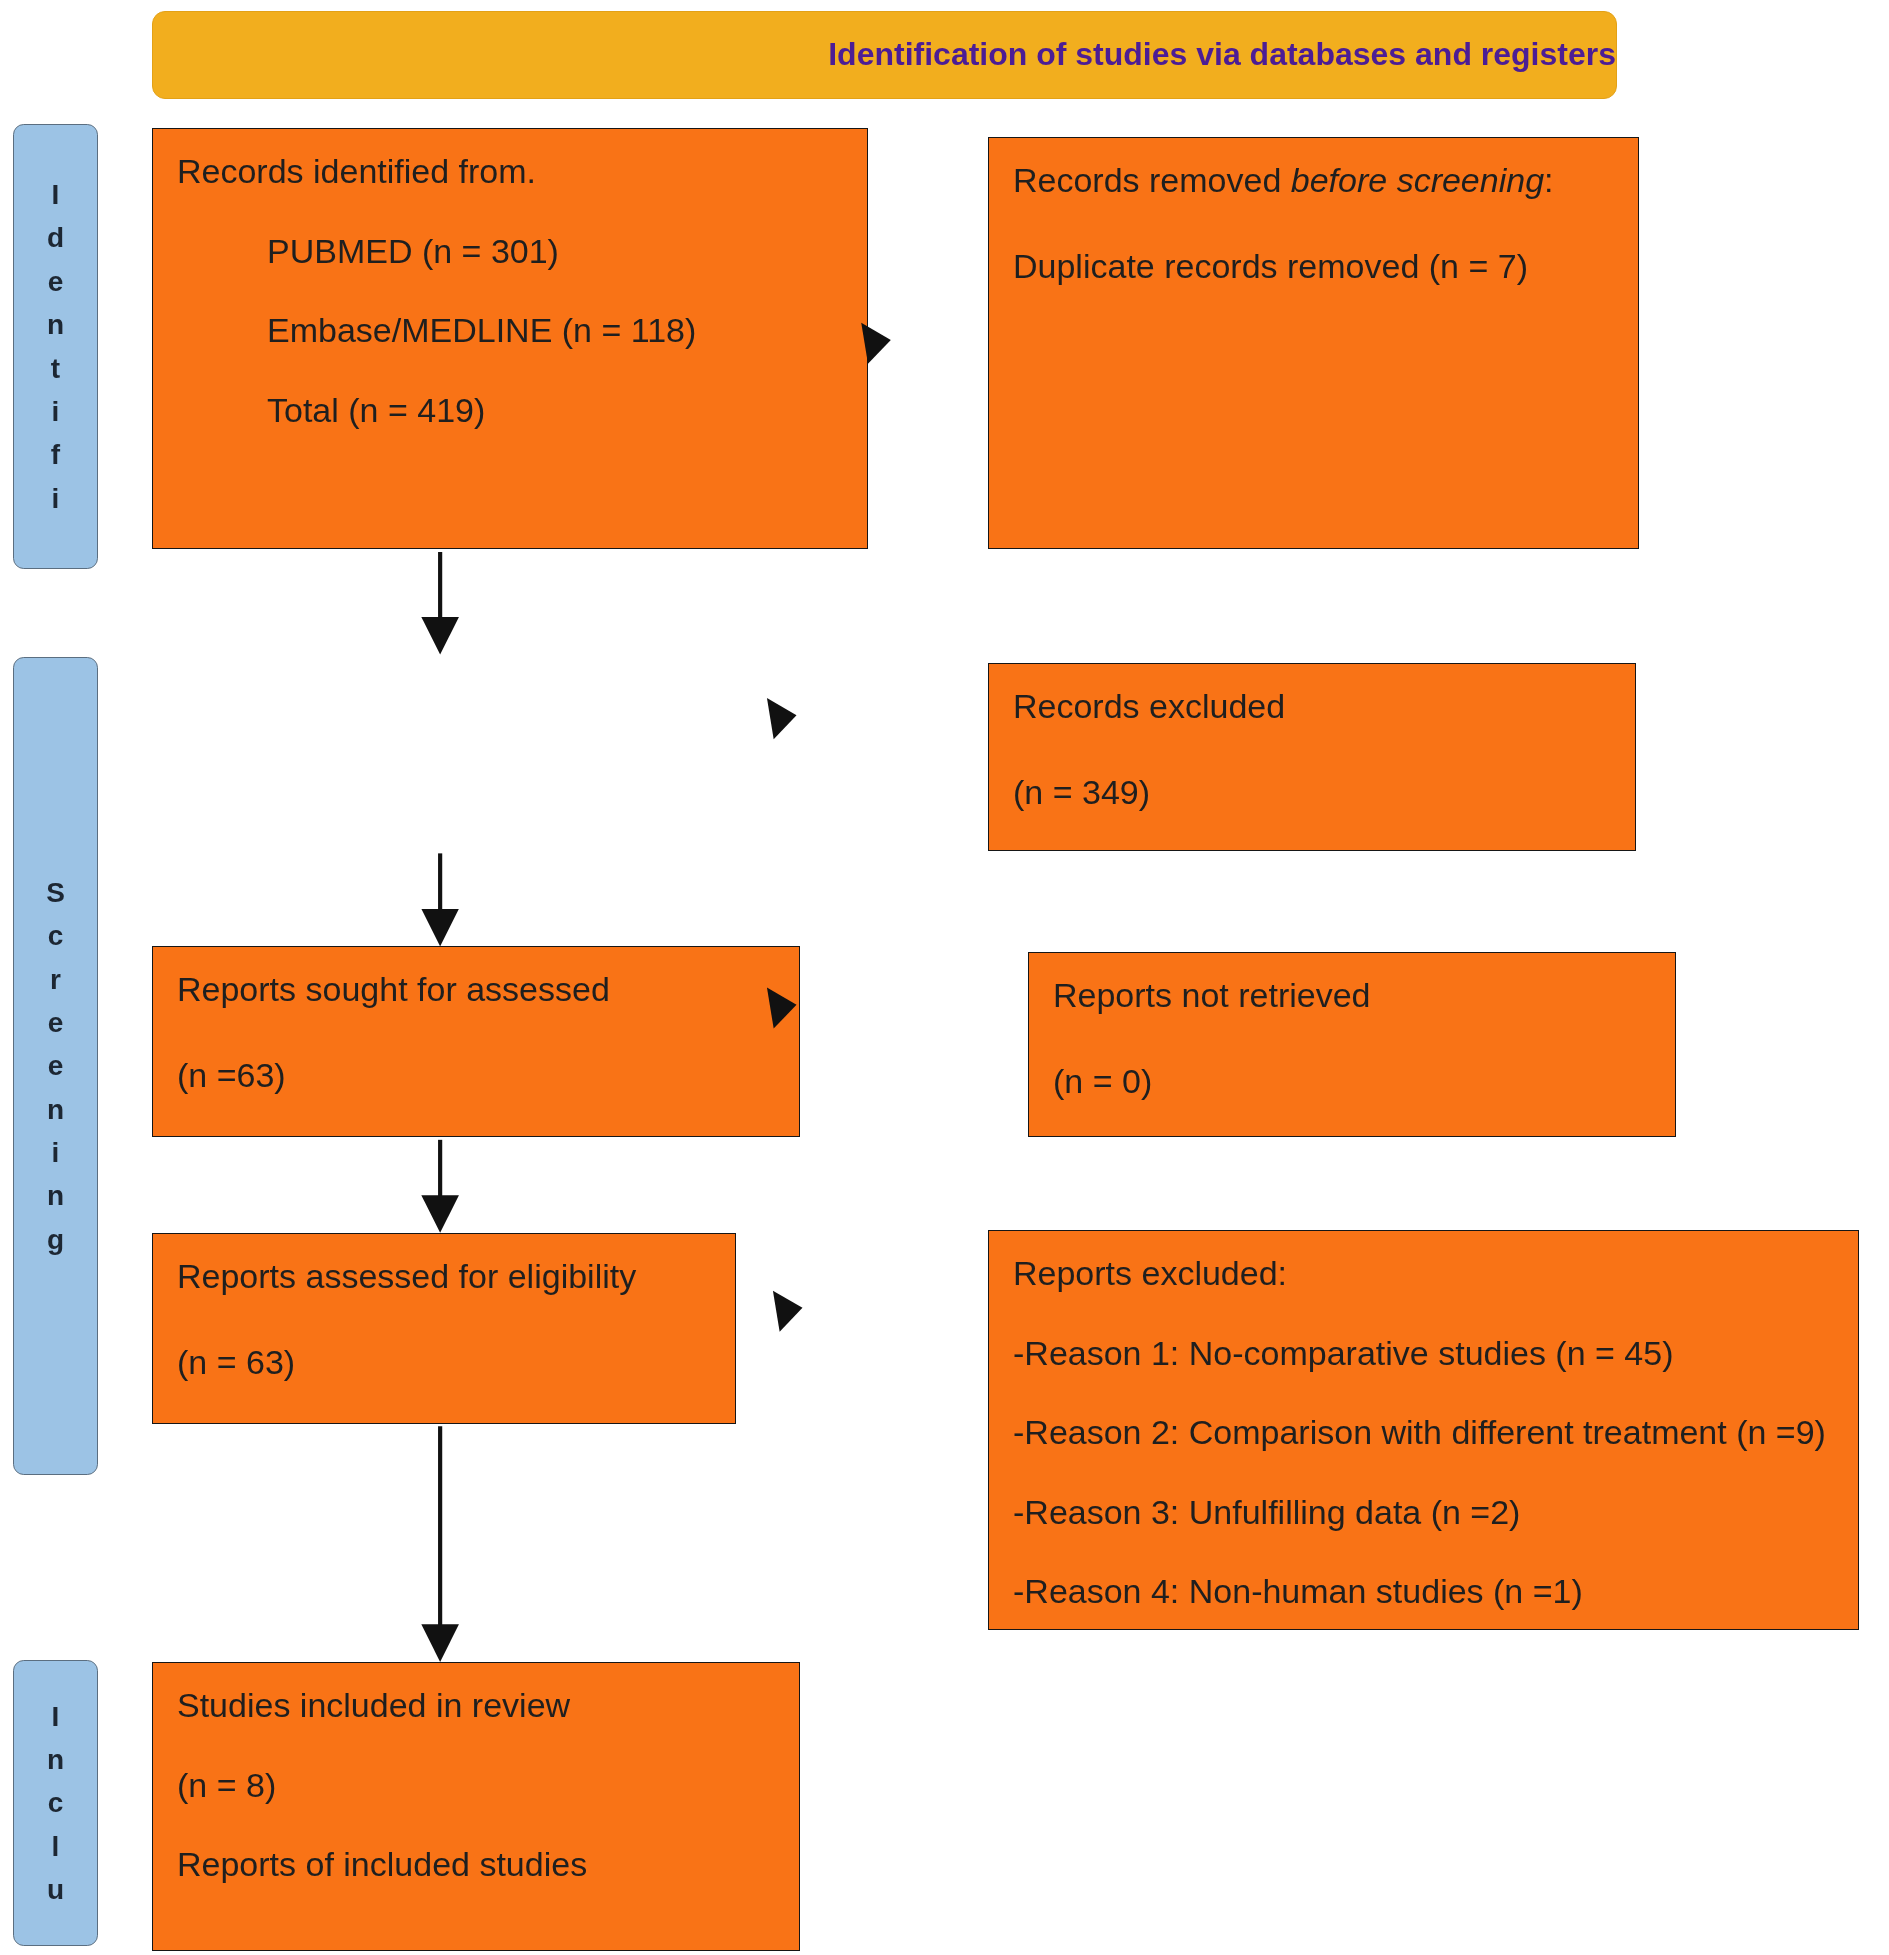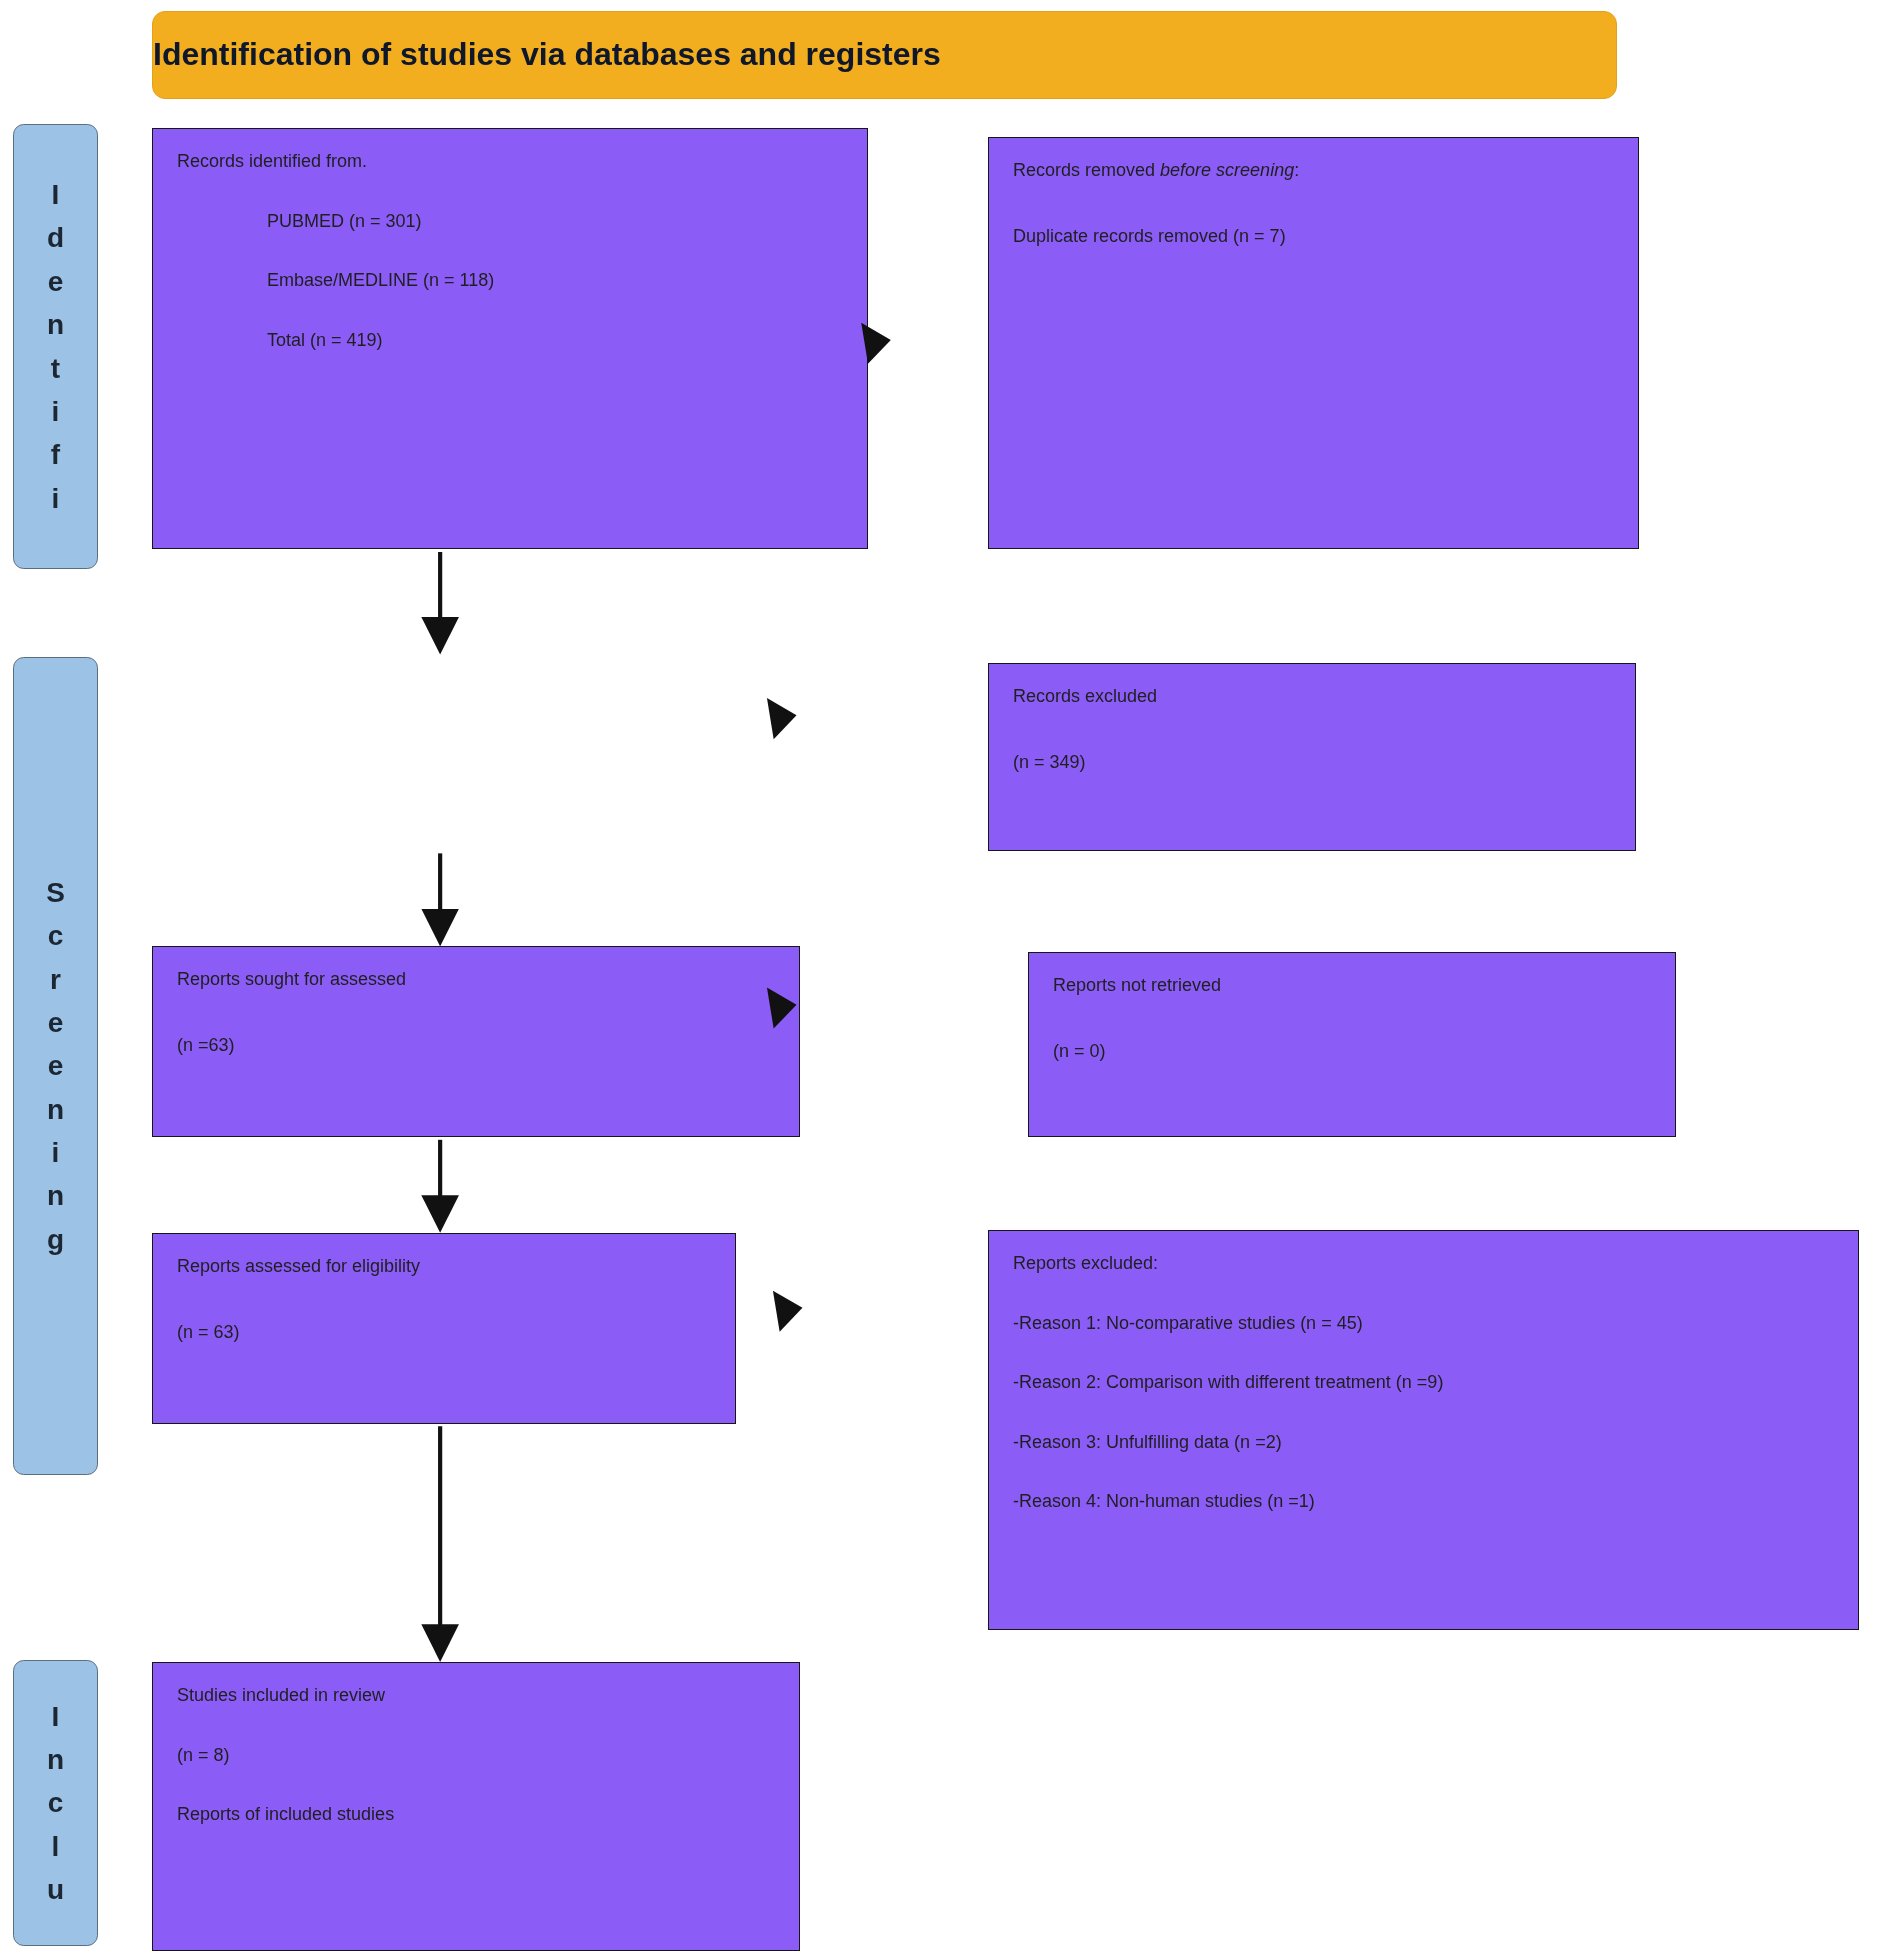--- a/index.html
+++ b/index.html
@@ -12,40 +12,40 @@
     color: #1f1f1f;
     overflow: hidden;
   }
   .header {
     position: absolute;
     left: 152px; top: 10.7px;
     width: 1465px; height: 88px;
     background: #F2AE1E;
     border: 1.8px solid #E3A117;
     border-radius: 13px;
-    display: flex; align-items: center; justify-content: flex-start;
-    font-weight: bold; font-size: 32px; color: #0f172a;
+    display: flex; align-items: center; justify-content: flex-end;
+    font-weight: bold; font-size: 32px; color: #4c1d95;
     box-sizing: border-box;
   }
   .vlabel {
     position: absolute;
     background: #9CC3E5;
     border: 1.8px solid #5b6e80;
     border-radius: 10.7px;
     display: flex; align-items: center; justify-content: center;
     font-weight: bold; font-size: 28px; color: #1d2733;
     white-space: pre-line; text-align: center; line-height: 1.55;
     box-sizing: border-box;
   }
   .box {
     position: absolute;
-    background: #8b5cf6;
+    background: #f97316;
     border: 1.8px solid #161616;
     box-sizing: border-box;
-    font-size: 18px;
+    font-size: 34px;
     line-height: 1.25;
   }
   .box .pad { padding: 21px 24px; }
   .line { margin: 0; }
   .gap-lg { margin-top: 43px; }
   .gap-md { margin-top: 37px; }
   .indent { padding-left: 90px; }
   .arrows {
     position: absolute;
     left: 0; top: 0;

